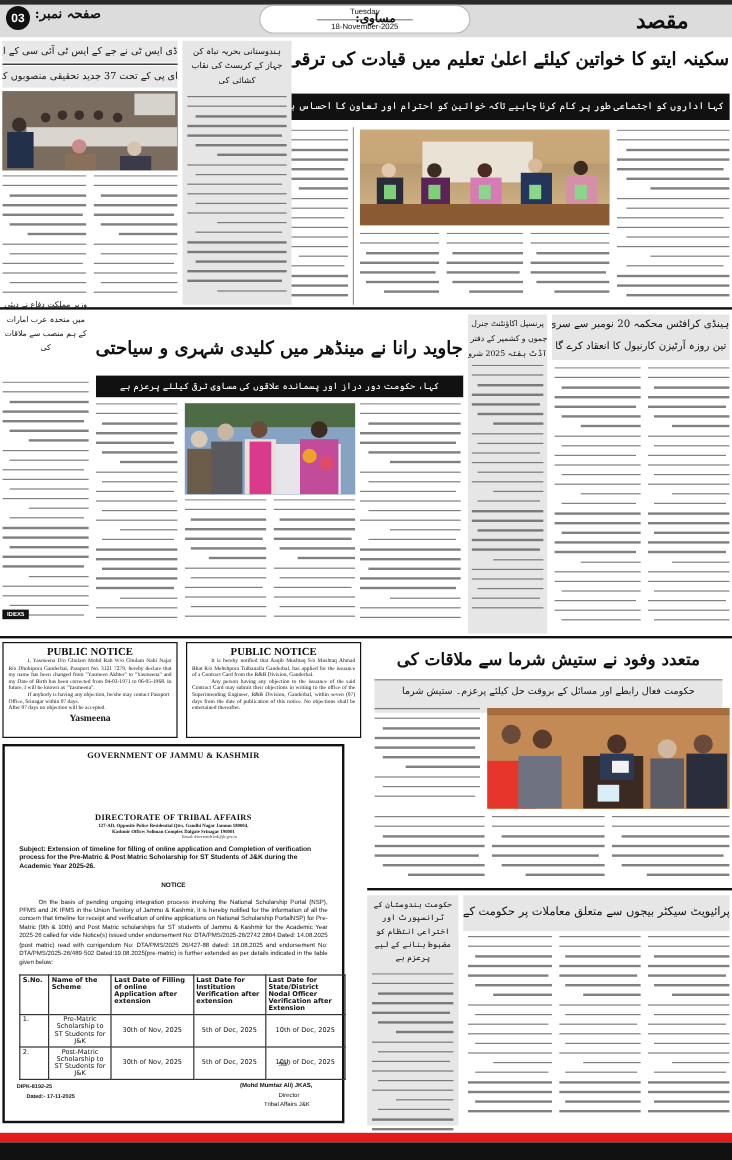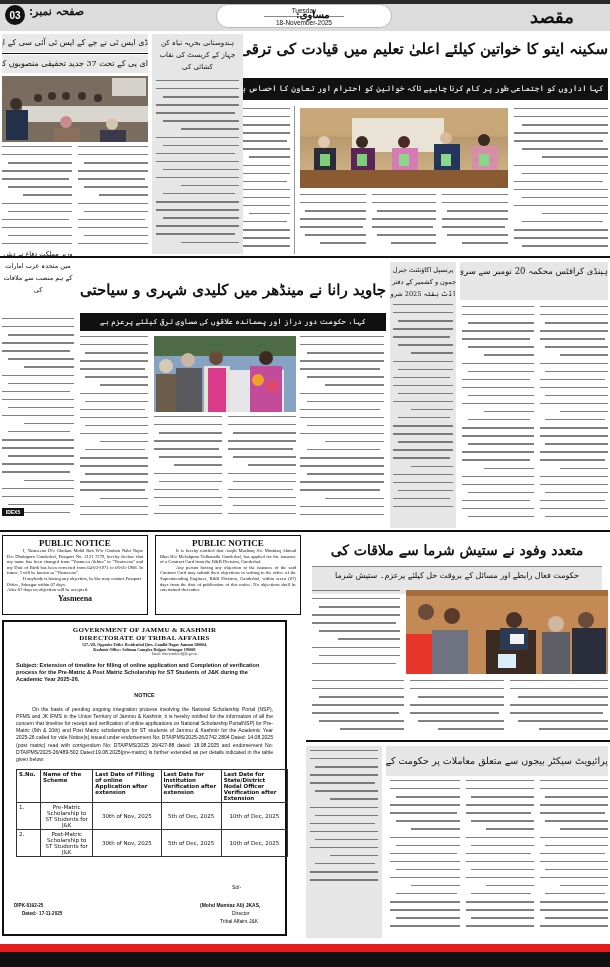--- a/index.html
+++ b/index.html
@@ -224,20 +224,21 @@
     <i></i>
     <i></i>
     <i></i>
     <i></i>
   </div>
 
 <div class="abs rule" style="left:0;top:256px;width:610px;height:1.5px;"></div>
 
 <div class="abs grey" style="left:460px;top:262px;width:148px;height:38px;">
   <div class="urdu-hl" style="font-size:8.5px;line-height:18px;direction:rtl;font-weight:normal;">ہینڈی کرافٹس محکمہ 20 نومبر سے سری نگر میں</div>
+  <div class="urdu-hl" style="font-size:8.5px;line-height:18px;direction:rtl;font-weight:normal;">تین روزہ آرٹیزن کارنیول کا انعقاد کرے گا</div>
 </div>
 <div class="abs textlines" style="left:540px;top:306px;width:68px;height:222px;">
     <i></i>
     <i></i>
     <i></i>
     <i></i>
     <i></i>
     <i></i>
     <i></i>
     <i></i>
@@ -467,21 +468,21 @@
 </div>
 
 <div class="abs notice-box" style="left:155px;top:535px;width:146px;height:80px;padding:2px 4px;">
   <div class="en-serif" style="text-align:center;font-weight:bold;font-size:9px;">PUBLIC NOTICE</div>
   <div class="en-serif" style="font-size:4.6px;line-height:5.6px;text-align:justify;text-indent:16px;">It is hereby notified that Aaqib Mushtaq S/o Mushtaq Ahmad Bhat R/o Mehshpora Tulbanalla Ganderbal, has applied for the issuance of a Contract Card from the R&amp;B Division, Ganderbal.</div>
   <div class="en-serif" style="font-size:4.6px;line-height:5.6px;text-align:justify;text-indent:16px;">Any person having any objection to the issuance of the said Contract Card may submit their objections in writing to the office of the Superintending Engineer, R&amp;B Division, Ganderbal, within seven (07) days from the date of publication of this notice. No objections shall be entertained thereafter.</div>
 </div>
 
 <div class="abs notice-box" style="left:2px;top:620px;width:285px;height:316px;padding:4px 12px;border-width:2px;">
   <div class="en-serif" style="text-align:center;font-weight:bold;font-size:7px;letter-spacing:.3px;">GOVERNMENT OF JAMMU &amp; KASHMIR</div>
-  <div class="en-serif" style="text-align:center;font-weight:bold;font-size:7px;letter-spacing:.3px;">DIRECTORATE OF TRIBAL AFFAIRS</div>
+  <div class="en-serif" style="text-align:center;font-weight:bold;font-size:7px;letter-spacing:.3px;margin-top:43px;">DIRECTORATE OF TRIBAL AFFAIRS</div>
   <div class="en-serif" style="text-align:center;font-weight:bold;font-size:4px;">127-AD, Opposite Police Residential Qtrs, Gandhi Nagar Jammu 180004,</div>
   <div class="en-serif" style="text-align:center;font-weight:bold;font-size:4px;">Kashmir Office: Soliman Complex Dalgate Srinagar 190001</div>
   <div class="en-serif" style="text-align:center;font-size:3.5px;color:#333;padding-left:60px;">Email: directortrb.led@jk.gov.in</div>
   <div class="en-sans" style="font-weight:bold;font-size:5.6px;line-height:7.2px;margin-top:6px;">Subject: Extension of timeline for filling of online application and Completion of verification process for the Pre-Matric &amp; Post Matric Scholarship for ST Students of J&amp;K during the Academic Year 2025-26.</div>
   <div class="en-sans" style="text-align:center;font-weight:bold;font-size:5.4px;margin:8px 0 8px;">NOTICE</div>
   <div class="en-sans" style="font-size:5.1px;line-height:7.2px;text-align:justify;text-indent:16px;">On the basis of pending ongoing integration process involving the National Scholarship Portal (NSP), PFMS and JK IFMS in the Union Territory of Jammu &amp; Kashmir, it is hereby notified for the information of all the concern that timeline for receipt and verification of online applications on National Scholarship PortalNSP) for Pre-Matric (9th &amp; 10th) and Post Matric scholarships for ST students of Jammu &amp; Kashmir for the Academic Year 2025-26 called for vide Notice(s) issued under endorsement No: DTA/PMS/2025-26/2742 2804 Dated: 14.08.2025 (post matric) read with corrigendum No: DTA/PMS/2025 26/427-88 dated: 18.08.2025 and endorsement No: DTA/PMS/2025-26/489-502 Dated:19.08.2025(pre-matric) is further extended as per details indicated in the table given below:</div>
   <table class="sched" style="margin-top:6px;width:272px;">
     <thead>
       <tr>
         <th style="width:24px;">S.No.</th>
@@ -638,20 +639,21 @@
     <i></i>
     <i></i>
     <i></i>
     <i></i>
     <i></i>
     <i></i>
     <i></i>
   </div>
 
 <div class="abs grey" style="left:306px;top:746px;width:76px;height:192px;">
+  <div class="urdu-hl" style="white-space:normal;font-size:6.5px;line-height:11px;padding:3px 2px;direction:rtl;font-weight:normal;">حکومت ہندوستان کے ٹرانسپورٹ اور اختراعی انتظام کو مضبوط بنانے کے لیے پرعزم ہے</div>
   <div class="textlines" style="margin:4px 4px;height:140px;">
       <i></i>
       <i></i>
       <i></i>
       <i></i>
       <i></i>
       <i></i>
       <i></i>
       <i></i>
       <i></i>

